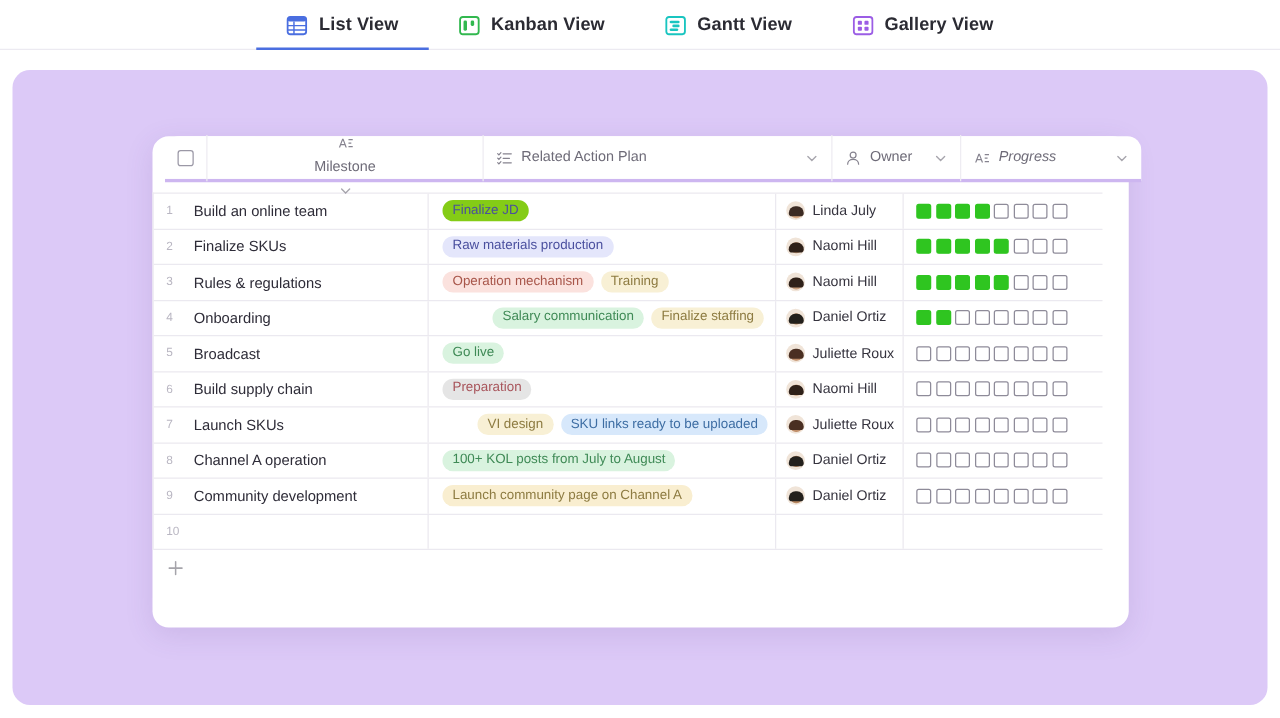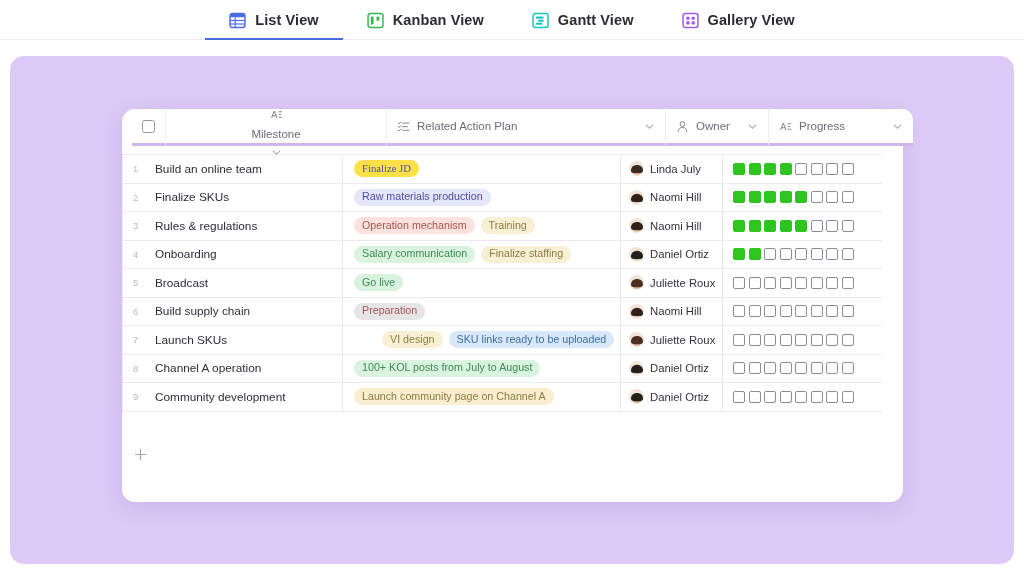--- a/index.html
+++ b/index.html
@@ -89,21 +89,21 @@
   }
   .hcell {
     display: flex;
     align-items: center;
     height: 37px;
     padding: 0 10px;
     gap: 7px;
     border-right: 1px solid #eeecf2;
     cursor: pointer;
   }
-  .hcell:last-child { border-right: none; }
+  .hcell:last-child { border-right: none; font-style: italic; }
   .hcell .hlabel {
     font-size: 11.5px;
     color: #6e6b78;
     white-space: nowrap;
     flex: 1 1 auto;
   }
   .hc-check  { width: 34px; justify-content: center; padding: 0; }
   .hc-milestone { width: 221px; flex-direction: column; }
   .hc-related   { width: 279px; }
   .hc-owner     { width: 103px; }
@@ -322,21 +322,21 @@
       </div>
     </div>
 
     <div class="grid-body" id="grid-body">
         <div class="row">
           <div class="cell c-idx">1</div>
           <div class="cell c-milestone">
             <span class="txt">Build an online team</span>
           </div>
           <div class="cell c-related">
-            <span class="tag" style="background: #fde047; color: rgb(74, 79, 158); font-family: Liberation Serif, serif;">Finalize JD</span>
+            <span class="tag" style="background: #84cc16; color: rgb(74, 79, 158);">Finalize JD</span>
           </div>
           <div class="cell c-owner">
             <span class="avatar" style="background: rgb(240, 228, 216);">
               <span class="face" style="background: rgb(216, 168, 130);"></span>
               <span class="hair" style="background: rgb(59, 42, 34);"></span>
             </span>
             <span class="owner-name">Linda July</span>
           </div>
           <div class="cell c-progress">
             <span class="pbox on"></span>
@@ -401,21 +401,21 @@
             <span class="pbox"></span>
             <span class="pbox"></span>
           </div>
         </div>
         <div class="row">
           <div class="cell c-idx">4</div>
           <div class="cell c-milestone">
             <span class="txt">Onboarding</span>
           </div>
           <div class="cell c-related">
-            <span class="tag" style="background: rgb(217, 243, 223); color: rgb(63, 138, 86);">Salary communication</span>
+            <span class="tag" style="background: rgb(217, 243, 223); color: rgb(63, 138, 86); margin-left: 40px;">Salary communication</span>
             <span class="tag" style="background: rgb(248, 240, 213); color: rgb(141, 123, 65);">Finalize staffing</span>
           </div>
           <div class="cell c-owner">
             <span class="avatar" style="background: rgb(240, 228, 216);">
               <span class="face" style="background: rgb(183, 134, 95);"></span>
               <span class="hair" style="background: rgb(35, 32, 28);"></span>
             </span>
             <span class="owner-name">Daniel Ortiz</span>
           </div>
           <div class="cell c-progress">
@@ -552,20 +552,29 @@
           <div class="cell c-progress">
             <span class="pbox"></span>
             <span class="pbox"></span>
             <span class="pbox"></span>
             <span class="pbox"></span>
             <span class="pbox"></span>
             <span class="pbox"></span>
             <span class="pbox"></span>
             <span class="pbox"></span>
           </div>
+        </div>
+        <div class="row empty">
+          <div class="cell c-idx">10</div>
+          <div class="cell c-milestone">
+            <span class="txt"></span>
+          </div>
+          <div class="cell c-related"></div>
+          <div class="cell c-owner"></div>
+          <div class="cell c-progress"></div>
         </div>
       </div>
 
     <div class="addrow">
       <svg class="plus" viewBox="0 0 14 14">
         <line x1="7" y1="1.5" x2="7" y2="12.5" stroke="#5c5a66" stroke-width="1.3" stroke-linecap="round"></line>
         <line x1="1.5" y1="7" x2="12.5" y2="7" stroke="#5c5a66" stroke-width="1.3" stroke-linecap="round"></line>
       </svg>
     </div>
 

